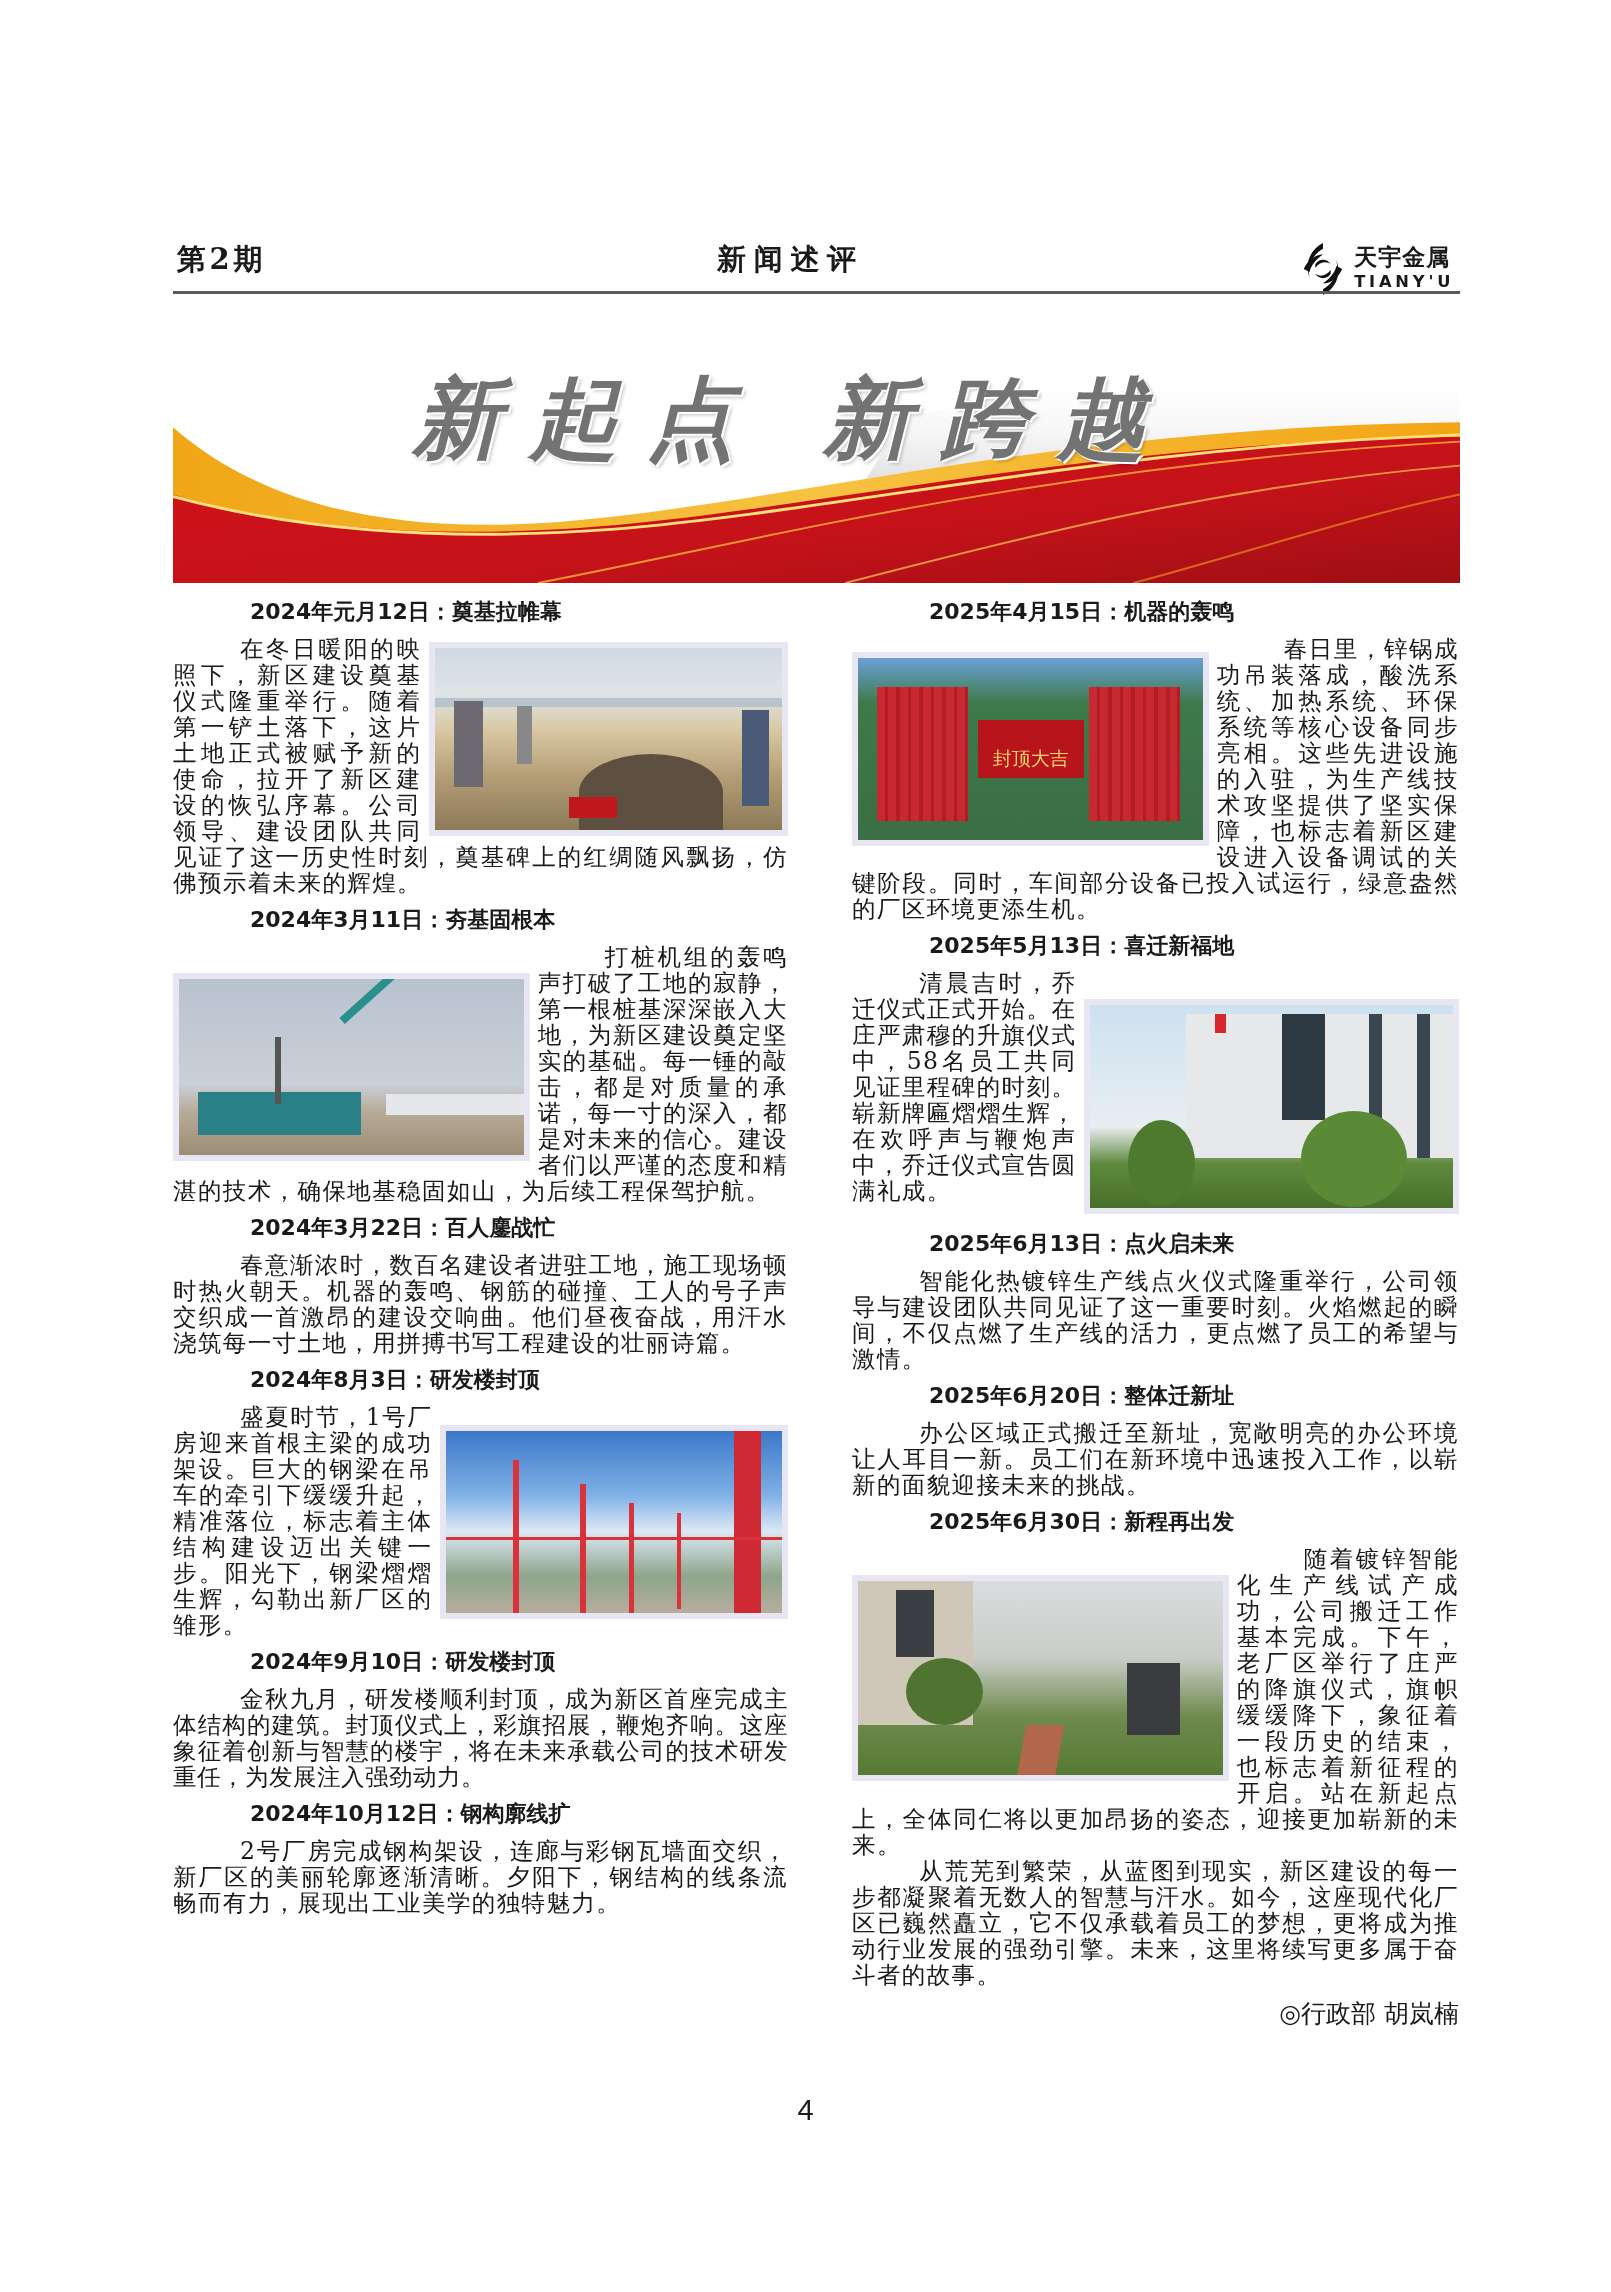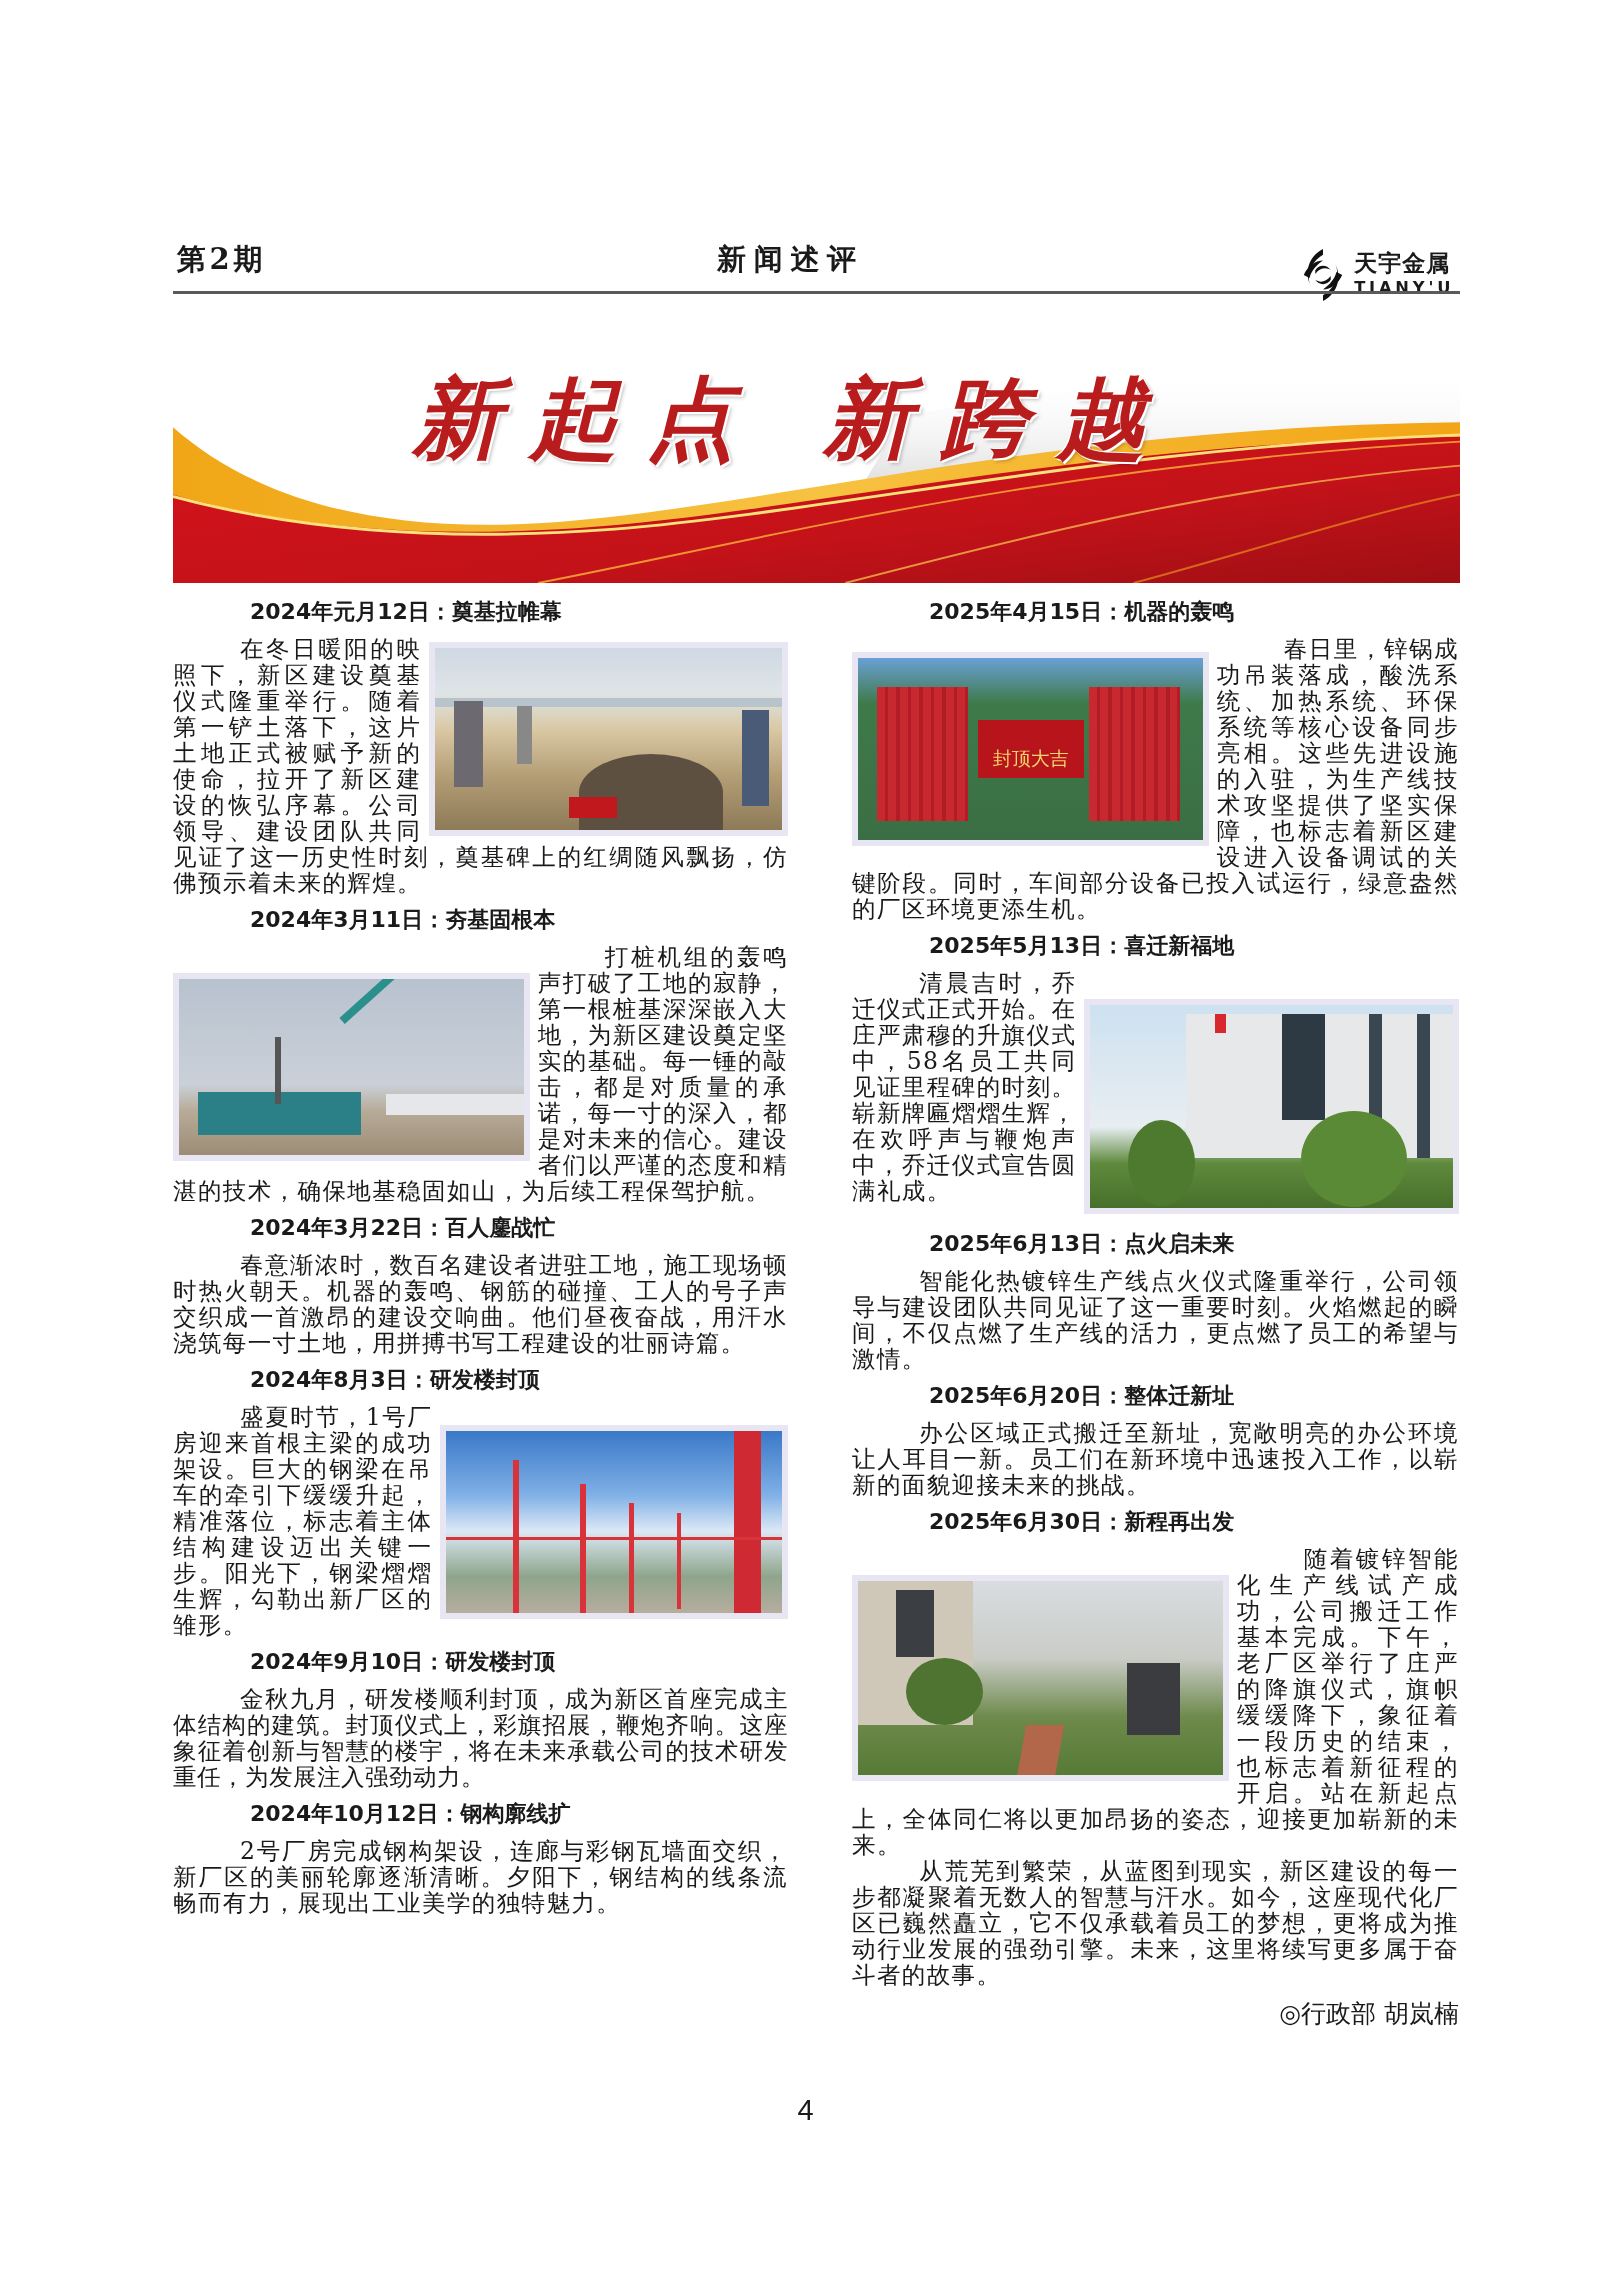--- a/index.html
+++ b/index.html
@@ -6,31 +6,31 @@
   body{width:1611px;height:2292px;position:relative;overflow:hidden;
        font-family:"DejaVu Sans","Liberation Sans",sans-serif;color:#1a1a1a;}
   .page{position:absolute;left:0;top:0;width:1611px;height:2292px;background:#fff;text-decoration:underline;}
 
   
   .hdr{position:absolute;left:173px;top:223px;width:1287px;height:69px;}
   .issue{position:absolute;left:3.8px;top:17.3px;font-size:29px;font-weight:bold;letter-spacing:3.8px;
          font-family:"DejaVu Serif","Liberation Serif",serif;}
   .section{position:absolute;left:544px;top:17.3px;font-size:29px;font-weight:bold;letter-spacing:7.7px;
          font-family:"DejaVu Serif","Liberation Serif",serif;}
-  .logo{position:absolute;right:5.8px;top:20px;height:63px;display:flex;align-items:center;gap:5.8px;}
+  .logo{position:absolute;right:5.8px;top:14px;height:63px;display:flex;align-items:center;gap:5.8px;}
   .logo svg{width:50px;height:60px;}
   .logo .lt{display:flex;flex-direction:column;line-height:1;}
   .logo .cn{font-size:23px;font-weight:bold;letter-spacing:1px;}
   .logo .en{font-size:16.3px;letter-spacing:3.8px;margin-top:4.8px;font-weight:bold;}
   .rule{position:absolute;left:173px;top:291px;width:1287px;height:2.9px;background:#5a5a5a;}
 
   
   .banner{position:absolute;left:173px;top:331px;width:1287px;height:252px;overflow:hidden;background:#fff;}
   .banner svg{position:absolute;left:0;top:0;width:1287px;height:252px;}
-  .banner-title{position:absolute;left:240px;top:29px;font-size:88px;font-weight:bold;color:#b91c1c;
+  .banner-title{position:absolute;left:240px;top:29px;font-size:88px;font-weight:bold;color:#737373;
        letter-spacing:29px;font-family:"DejaVu Serif","Liberation Serif",serif;
        text-shadow:1.9px 1.9px 0 #fff, -1px -1px 0 #fff, 2.9px 2.9px 3.8px rgba(0,0,0,0.25);
        font-style:italic;}
 
   
   .col{position:absolute;top:588px;width:615px;font-family:"DejaVu Serif","Liberation Serif",serif;
        font-size:23.5px;line-height:26px;text-align:justify;}
   .col.left{left:173px;}
   .col.right{left:852px;width:607px;}
   .h{font-family:"DejaVu Sans","Liberation Sans",sans-serif;font-weight:bold;font-size:22px;

